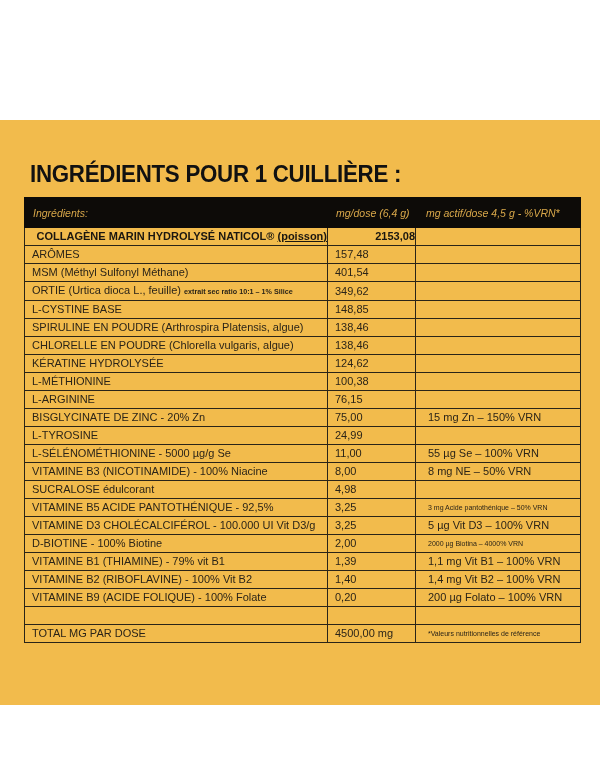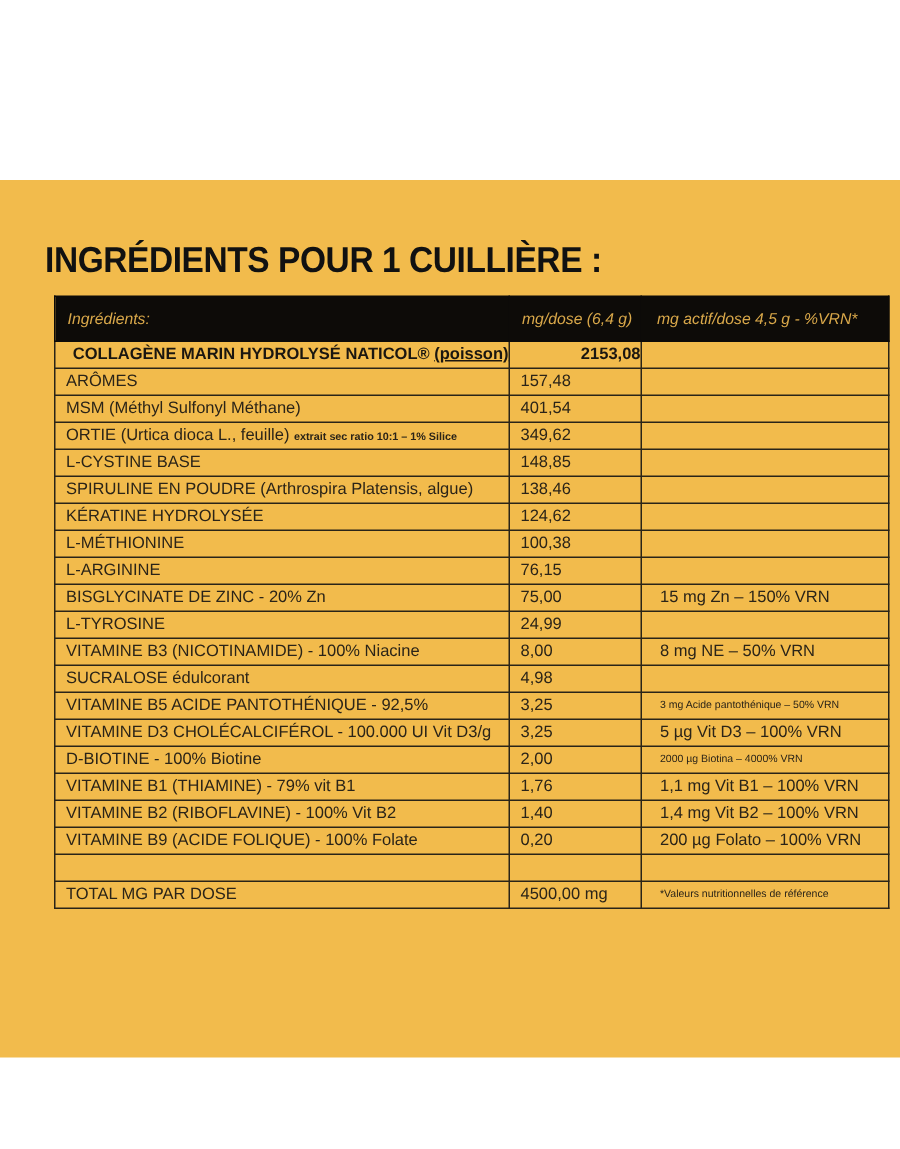--- a/index.html
+++ b/index.html
@@ -31,21 +31,21 @@
     font-size: 24px;
     font-weight: bold;
     letter-spacing: -0.3px;
     transform: scaleX(0.93);
     transform-origin: left top;
     color: #111111;
     white-space: nowrap;
   }
   .tbl {
     position: absolute;
-    left: 36px;
+    left: 24px;
     top: 197px;
     width: 556px;
     border-collapse: collapse;
     table-layout: fixed;
     font-size: 11px;
   }
   .tbl col.c1 { width: 303px; }
   .tbl col.c2 { width: 88px; }
   .tbl col.c3 { width: 165px; }
   .tbl thead th {
@@ -122,20 +122,25 @@
         <td class="c1"><span>L-CYSTINE BASE</span></td>
         <td class="c2">148,85</td>
         <td class="c3"></td>
       </tr>
       <tr>
         <td class="c1"><span>SPIRULINE EN POUDRE (Arthrospira Platensis, algue)</span></td>
         <td class="c2">138,46</td>
         <td class="c3"></td>
       </tr>
       <tr>
+        <td class="c1"><span>CHLORELLE EN POUDRE (Chlorella vulgaris, algue)</span></td>
+        <td class="c2">138,46</td>
+        <td class="c3"></td>
+      </tr>
+      <tr>
         <td class="c1"><span>KÉRATINE HYDROLYSÉE</span></td>
         <td class="c2">124,62</td>
         <td class="c3"></td>
       </tr>
       <tr>
         <td class="c1"><span>L-MÉTHIONINE</span></td>
         <td class="c2">100,38</td>
         <td class="c3"></td>
       </tr>
       <tr>
@@ -147,20 +152,25 @@
         <td class="c1"><span>BISGLYCINATE DE ZINC - 20% Zn</span></td>
         <td class="c2">75,00</td>
         <td class="c3">15 mg Zn – 150% VRN</td>
       </tr>
       <tr>
         <td class="c1"><span>L-TYROSINE</span></td>
         <td class="c2">24,99</td>
         <td class="c3"></td>
       </tr>
       <tr>
+        <td class="c1"><span>L-SÉLÉNOMÉTHIONINE - 5000 µg/g Se</span></td>
+        <td class="c2">11,00</td>
+        <td class="c3">55 µg Se – 100% VRN</td>
+      </tr>
+      <tr>
         <td class="c1"><span>VITAMINE B3 (NICOTINAMIDE) - 100% Niacine</span></td>
         <td class="c2">8,00</td>
         <td class="c3">8 mg NE – 50% VRN</td>
       </tr>
       <tr>
         <td class="c1"><span>SUCRALOSE édulcorant</span></td>
         <td class="c2">4,98</td>
         <td class="c3"></td>
       </tr>
       <tr>
@@ -173,21 +183,21 @@
         <td class="c2">3,25</td>
         <td class="c3">5 µg Vit D3 – 100% VRN</td>
       </tr>
       <tr>
         <td class="c1"><span>D-BIOTINE - 100% Biotine</span></td>
         <td class="c2">2,00</td>
         <td class="c3 small">2000 µg Biotina – 4000% VRN</td>
       </tr>
       <tr>
         <td class="c1"><span>VITAMINE B1 (THIAMINE) - 79% vit B1</span></td>
-        <td class="c2">1,76</td>
+        <td class="c2">1,39</td>
         <td class="c3">1,1 mg Vit B1 – 100% VRN</td>
       </tr>
       <tr>
         <td class="c1"><span>VITAMINE B2 (RIBOFLAVINE) - 100% Vit B2</span></td>
         <td class="c2">1,40</td>
         <td class="c3">1,4 mg Vit B2 – 100% VRN</td>
       </tr>
       <tr>
         <td class="c1"><span>VITAMINE B9 (ACIDE FOLIQUE) - 100% Folate</span></td>
         <td class="c2">0,20</td>

